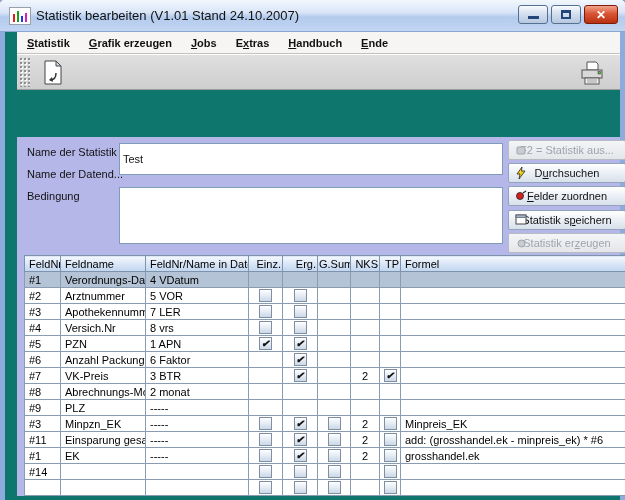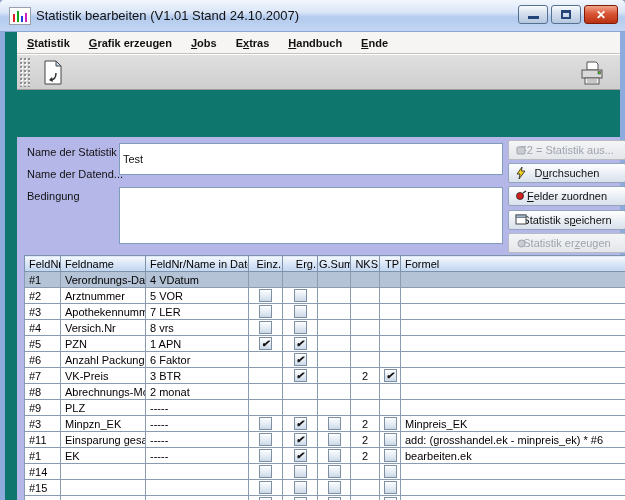--- a/index.html
+++ b/index.html
@@ -429,43 +429,24 @@
               <td class="center">
                 <div class="cb checked">✔</div>
               </td>
               <td class="center">
                 <div class="cb"></div>
               </td>
               <td class="center">2</td>
               <td class="center">
                 <div class="cb"></div>
               </td>
-              <td>bearbeiten.ek</td>
+              <td>grosshandel.ek</td>
             </tr>
             <tr>
               <td>#14</td>
-              <td></td>
-              <td></td>
-              <td class="center">
-                <div class="cb"></div>
-              </td>
-              <td class="center">
-                <div class="cb"></div>
-              </td>
-              <td class="center">
-                <div class="cb"></div>
-              </td>
-              <td class="center"></td>
-              <td class="center">
-                <div class="cb"></div>
-              </td>
-              <td></td>
-            </tr>
-            <tr>
-              <td>#15</td>
               <td></td>
               <td></td>
               <td class="center">
                 <div class="cb"></div>
               </td>
               <td class="center">
                 <div class="cb"></div>
               </td>
               <td class="center">
                 <div class="cb"></div>

